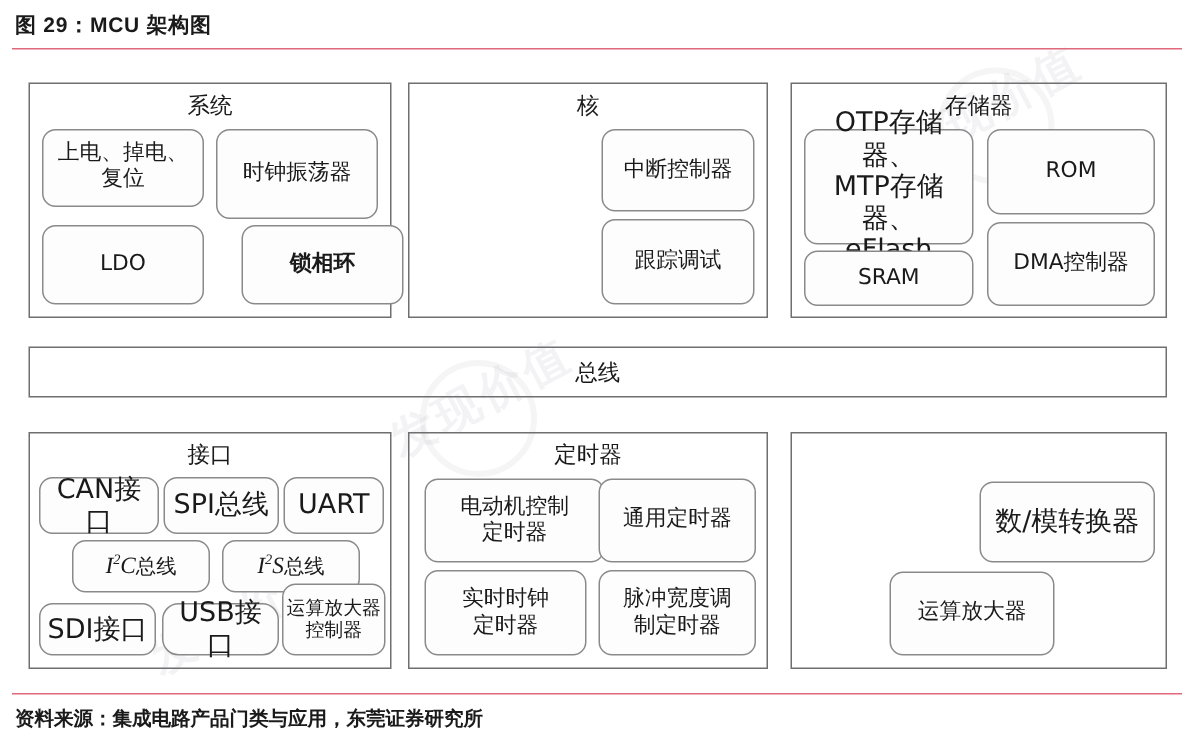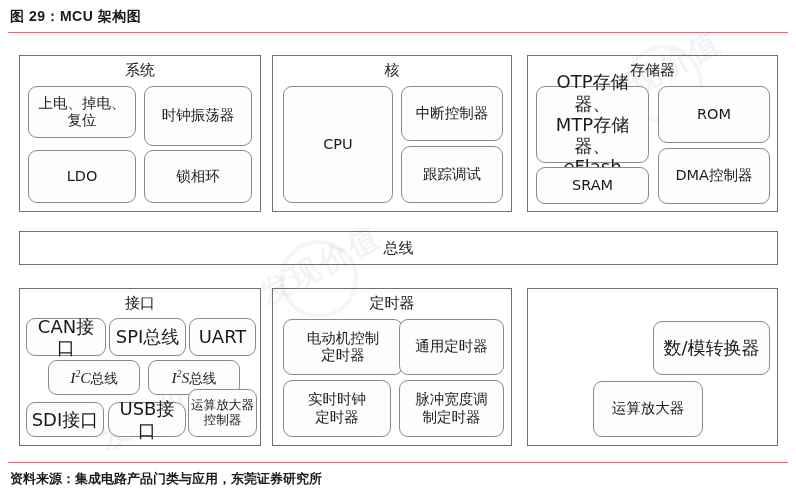--- a/index.html
+++ b/index.html
@@ -150,34 +150,33 @@
 
 <div class="watermark" style="left:595px; top:50px;">发现价值</div>
 <div class="wm-ring" style="left:625px; top:45px;"></div>
 <div class="watermark" style="left:255px; top:245px;">发现价值</div>
 <div class="wm-ring" style="left:280px; top:240px;"></div>
 <div class="watermark" style="left:95px; top:390px;">发现价值</div>
 
 <div class="group" style="left:19px; top:55px; width:242px; height:157px;">
   <div class="group-title">系统</div>
 
-  <div class="block" style="left:8px; top:30px; width:108px; height:52px;">上电、掉电、
+  <div class="block" style="left:8px; top:30px; width:108px; height:52px;font-family:Liberation Mono, monospace;">上电、掉电、
 复位</div>
 
   <div class="block" style="left:124px; top:30px; width:108px; height:60px;">时钟振荡器</div>
 
   <div class="block" style="left:8px; top:94px; width:108px; height:53px;">LDO</div>
 
-  <div class="block" style="left:124px; top:94px; width:108px; height:53px;">锁相环</div>
+  <div class="block" style="left:141px; top:94px; width:108px; height:53px;font-weight:bold;">锁相环</div>
 </div>
 
 <div class="group" style="left:272px; top:55px; width:240px; height:157px;">
   <div class="group-title">核</div>
 
-  <div class="block" style="left:10px; top:30px; width:110px; height:117px;">CPU</div>
 
   <div class="block" style="left:128px; top:30px; width:102px; height:55px;">中断控制器</div>
 
   <div class="block" style="left:128px; top:90px; width:102px; height:57px;">跟踪调试</div>
 </div>
 
 <div class="group" style="left:527px; top:55px; width:251px; height:157px;">
   <div class="group-title">存储器</div>
 
   <div class="block small" style="left:8px; top:30px; width:113px; height:77px;">OTP存储器、

